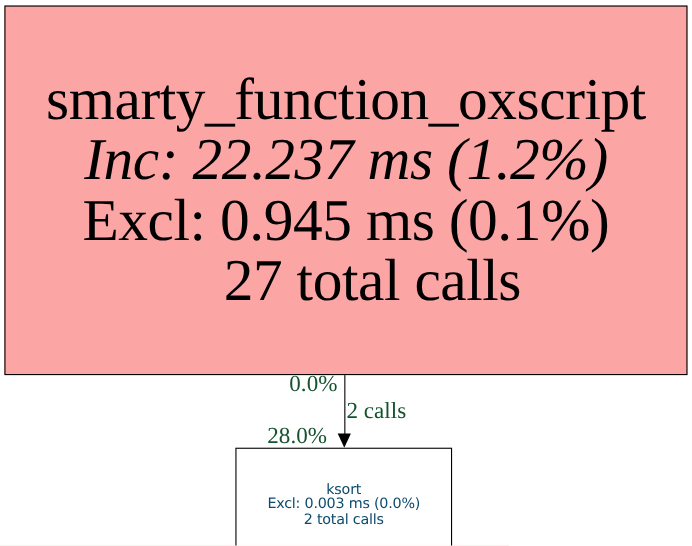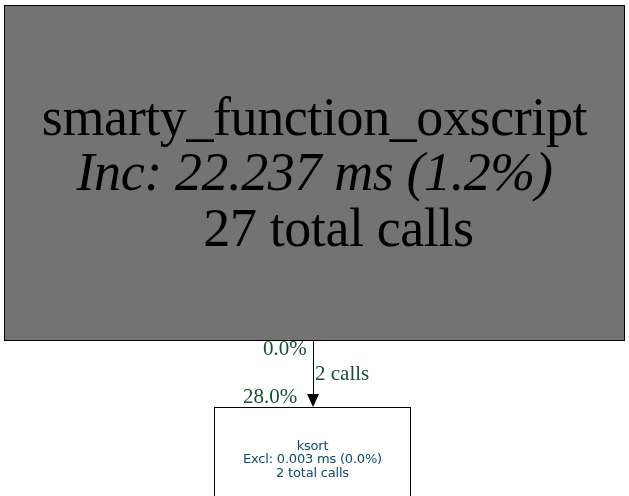--- a/index.html
+++ b/index.html
@@ -25,21 +25,21 @@
   }
 
   
   .node-root {
     position: absolute;
     left: 4px;
     top: 5px;
     width: 621px;
     height: 336px;
     box-sizing: border-box;
-    background: #737373;
+    background: #fca5a5;
     border: 1px solid #000000;
     display: flex;
     flex-direction: column;
     align-items: center;
     justify-content: center;
     text-align: center;
     color: #000000;
     font-family: "Liberation Serif", "DejaVu Serif", serif;
     line-height: 1.02;
   }
@@ -113,20 +113,21 @@
   .edge-label-head  { left: 243px; top: 386px; }
 </style>
 </head>
 <body>
 
 <div id="graph-canvas">
 
   <div class="node-root">
     <span class="ln ln-title">smarty_function_oxscript</span>
     <span class="ln ln-inc">Inc: 22.237 ms (1.2%)</span>
+    <span class="ln ln-excl">Excl: 0.945 ms (0.1%)</span>
     <span class="ln ln-calls">27 total calls</span>
   </div>
 
   <div class="edge-line"></div>
   <div class="edge-arrowhead"></div>
 
   <div class="edge-label edge-label-tail">0.0%</div>
   <div class="edge-label edge-label-calls">2 calls</div>
   <div class="edge-label edge-label-head">28.0%</div>
 

